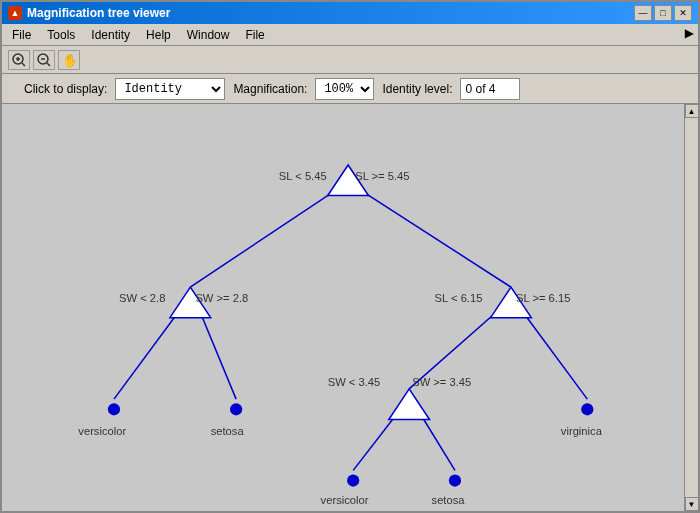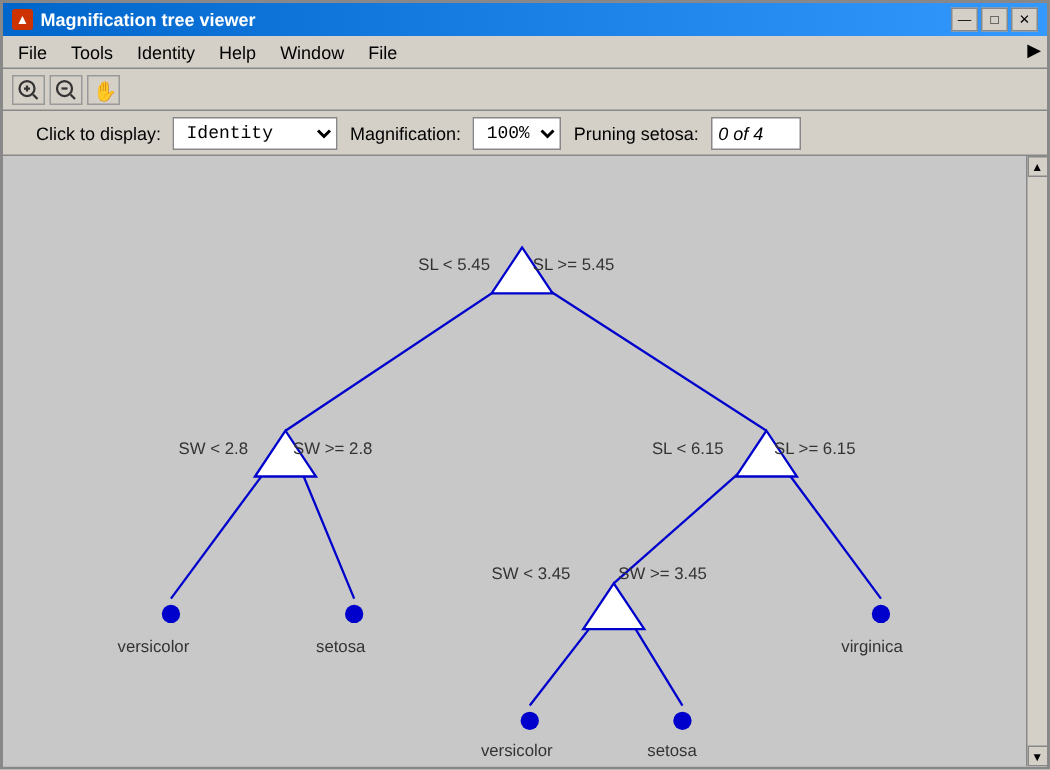--- a/index.html
+++ b/index.html
@@ -119,21 +119,20 @@
       padding: 1px 4px;
       font-family: Liberation Mono, monospace;
     }
     .pruning-input {
       width: 60px;
       height: 22px;
       border: 1px solid #888;
       background: white;
       padding: 1px 4px;
       font-size: 12px;
-      font-style: italic;
     }
 
     .main-area {
       flex: 1;
       background: #c8c8c8;
       position: relative;
       overflow: hidden;
     }
 
     .scroll-bar-right {
@@ -242,21 +241,21 @@
       <option>Probability</option>
     </select>
     <span class="control-label">Magnification:</span>
     <select class="control-select">
       <option>50%</option>
       <option>75%</option>
       <option selected="">100%</option>
       <option>125%</option>
       <option>150%</option>
     </select>
-    <span class="control-label">Pruning setosa:</span>
+    <span class="control-label">Identity level:</span>
     <input type="text" class="pruning-input" value="0 of 4" style="">
   </div>
 
   <div class="main-area">
 
     <div class="scroll-bar-right">
       <button class="scroll-btn">▲</button>
       <div style="flex:1;"></div>
       <button class="scroll-btn">▼</button>
     </div>

